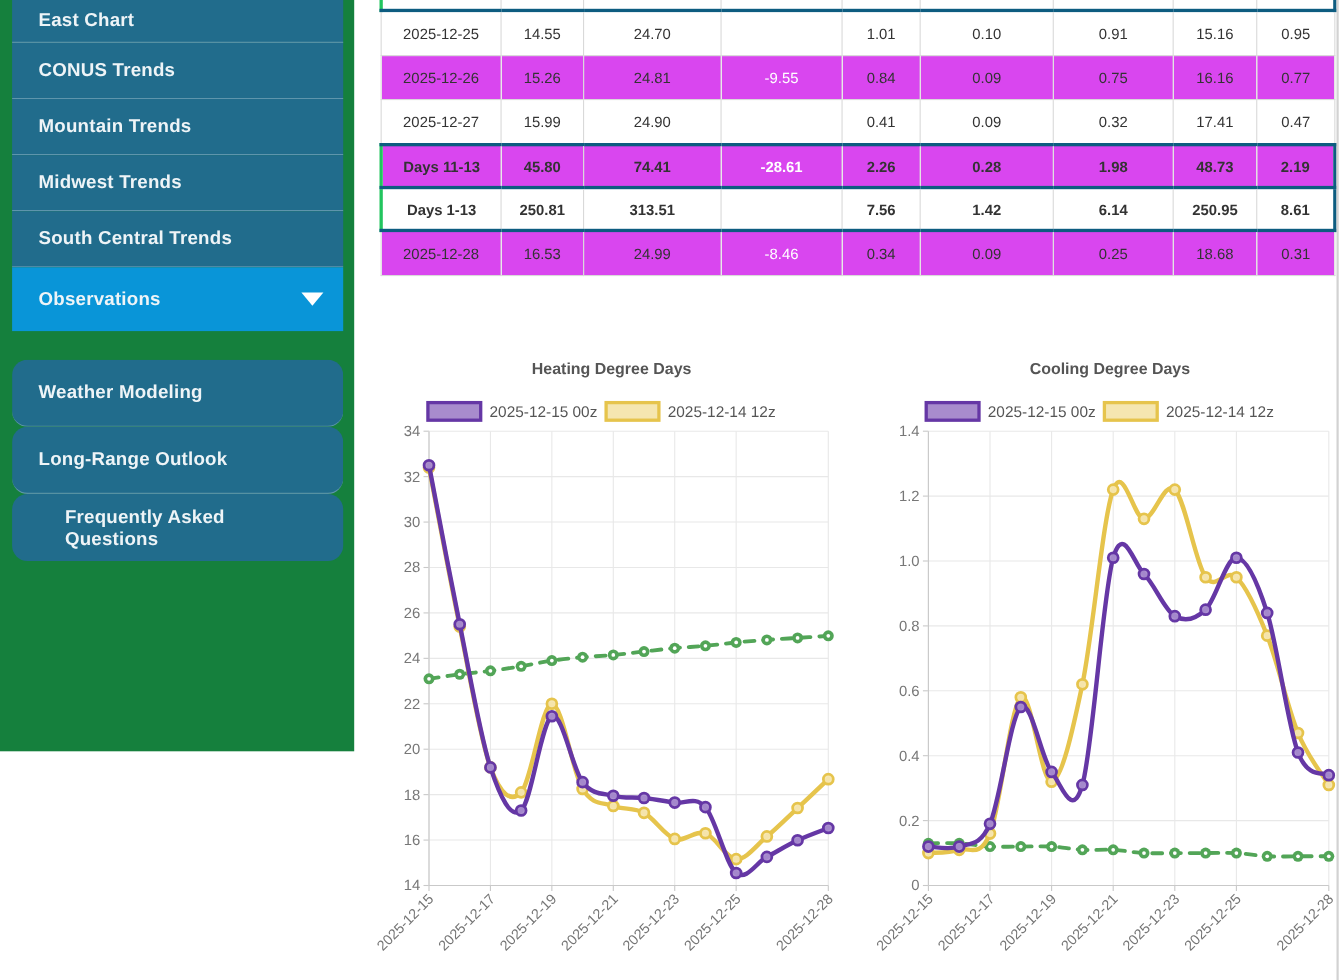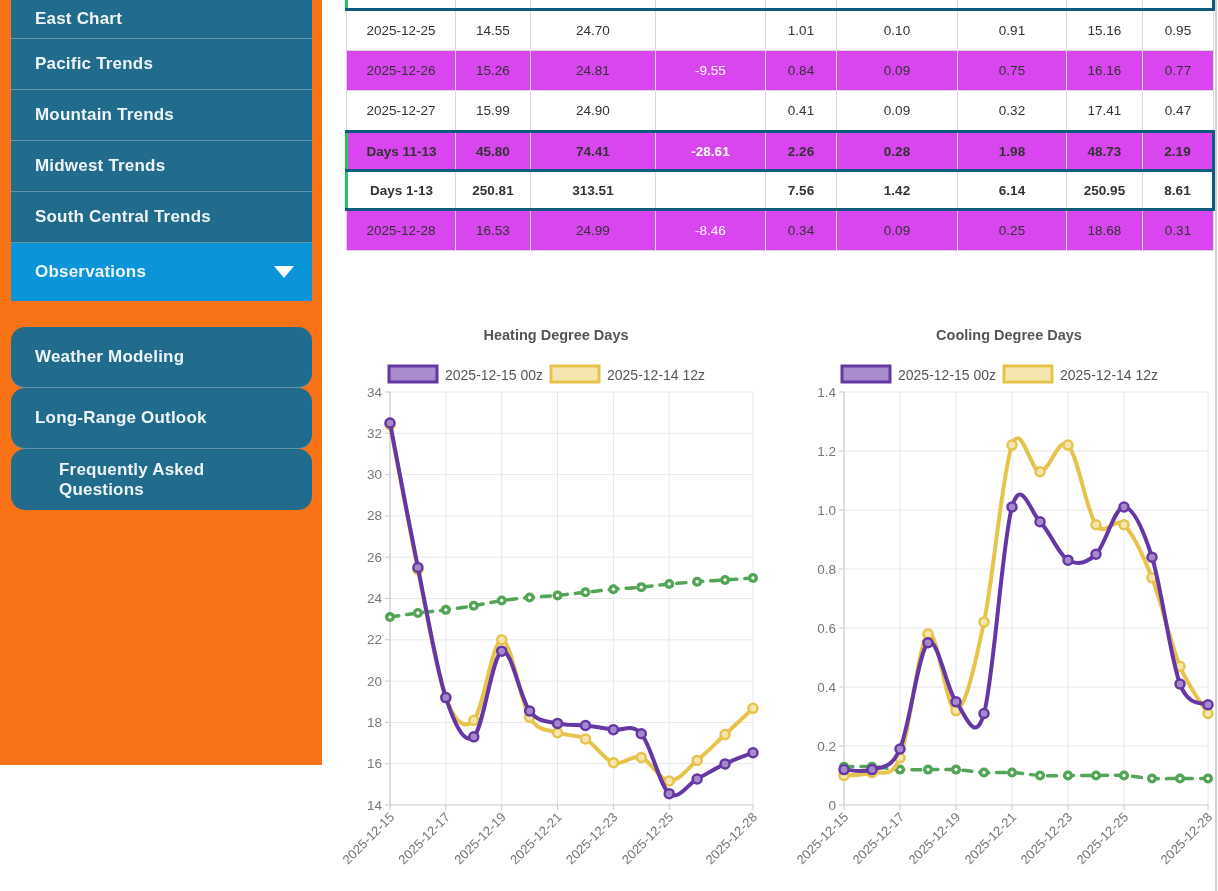--- a/index.html
+++ b/index.html
@@ -3,21 +3,21 @@
 <meta charset="utf-8">
 <style>
   html,body{margin:0;padding:0;}
   body{
     width:1218px;height:891px;position:relative;overflow:hidden;
     background:#ffffff;
     font-family:"Liberation Sans", sans-serif;
     -webkit-font-smoothing:antialiased;
   }
   
-  .sidebar{position:absolute;left:0;top:0;width:322px;height:765px;background:#f97316;}
+  .sidebar{position:absolute;left:0;top:0;width:322px;height:683px;background:#15803d;}
   .nav-item{
     margin-left:11px;width:301px;box-sizing:border-box;
     background:#216c8c;color:#eef4f7;
     font-size:17px;font-weight:600;letter-spacing:.2px;
     display:flex;align-items:center;justify-content:space-between;
     padding:0 18px 0 24px;height:51px;cursor:pointer;
     border-bottom:1px solid rgba(255,255,255,.28);
   }
   .nav-item.first{height:39px;}
   .nav-item.active{background:#0995d8;height:58px;border-bottom:none;}
@@ -45,21 +45,21 @@
 </style>
 </head>
 <body>
 
 <aside class="sidebar">
   <nav>
     <div class="nav-item first">
       <span>East Chart</span>
     </div>
     <div class="nav-item">
-      <span>Pacific Trends</span>
+      <span>CONUS Trends</span>
     </div>
     <div class="nav-item">
       <span>Mountain Trends</span>
     </div>
     <div class="nav-item">
       <span>Midwest Trends</span>
     </div>
     <div class="nav-item">
       <span>South Central Trends</span>
     </div>

